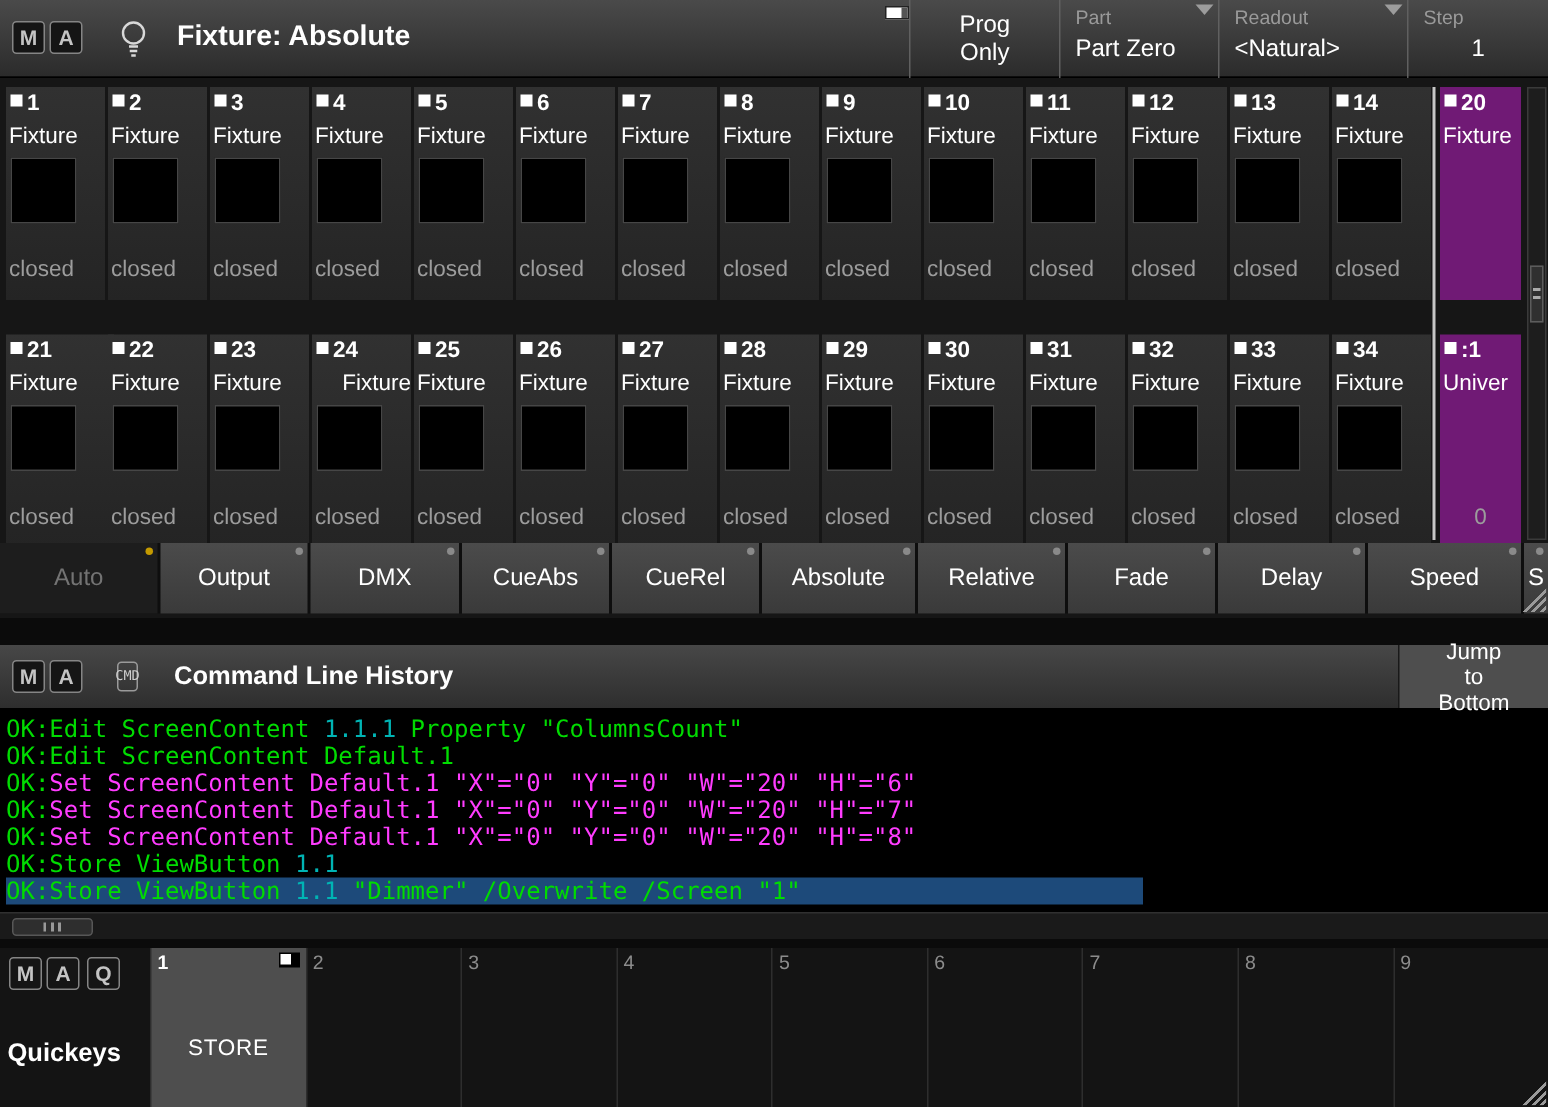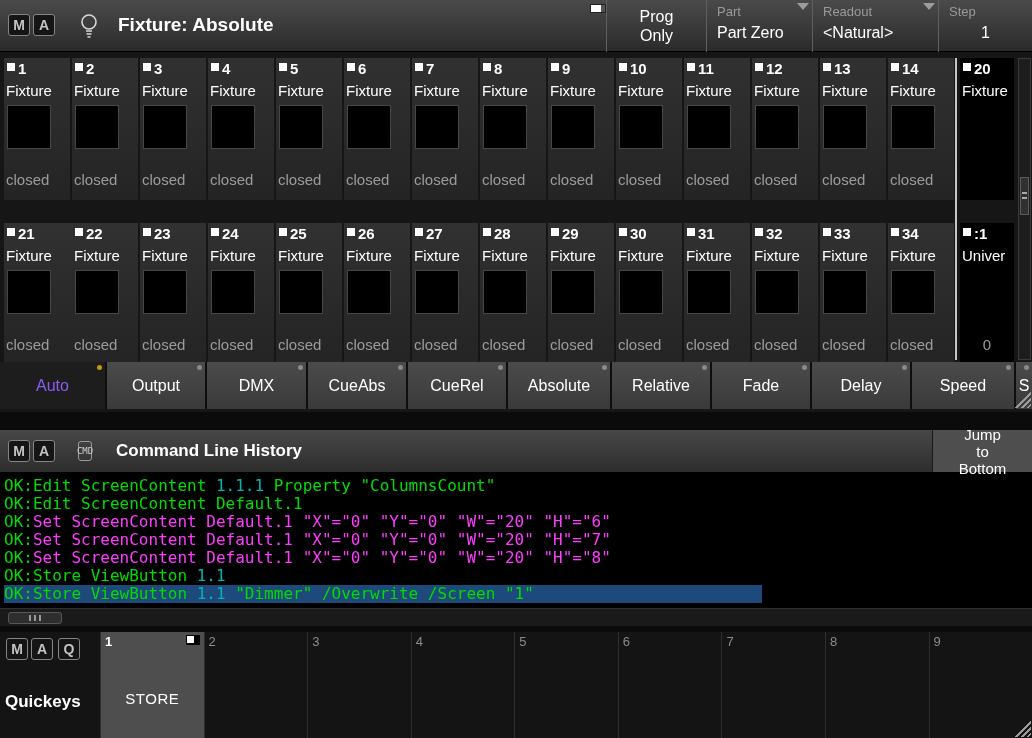--- a/index.html
+++ b/index.html
@@ -28,21 +28,21 @@
   #sec-step .val{text-align:center}
   .corner-tri{position:absolute;top:3px;right:3px;width:0;height:0;
     border-left:6px solid transparent;border-right:6px solid transparent;border-top:7px solid #9c9c9c}
 
   
   #fixwin{position:absolute;left:0;top:52px;width:1032px;height:360px;background:#161616}
   .frow{position:absolute;left:0;width:1032px;height:142px}
   #frow1{top:6px}
   #frow2{top:171px}
   .fcell{position:absolute;top:0;height:142px;background:linear-gradient(#313131,#242424)}
-  .fcell.pinned{background:#000000}
+  .fcell.pinned{background:#701a75}
   .fcell .ind{position:absolute;left:3px;top:5px;width:8px;height:8px;background:#fff}
   .fcell .num{position:absolute;left:14px;top:2px;font-size:15px;font-weight:bold;white-space:nowrap}
   .fcell .name{position:absolute;left:2px;top:24px;font-size:15px;white-space:nowrap;overflow:hidden;right:0}
   .fcell .vbox{position:absolute;left:3px;top:47px;width:44px;height:44px;background:#000;border:1px solid #464646}
   .fcell .status{position:absolute;left:2px;top:113px;font-size:15px;color:#9c9c9c}
   .fcell.pinned .status{left:0;width:100%;text-align:center}
   #middiv{position:absolute;left:955px;top:58px;width:2px;height:302px;background:#c6c6c6}
   #vscroll{position:absolute;left:1018px;top:58px;width:13px;height:302px;background:#1d1d1d;border:1px solid #3a3a3a}
   #vhandle{position:absolute;left:1px;top:118px;width:9px;height:38px;background:#303030;border:1px solid #5c5c5c}
   #vhandle::after{content:"";position:absolute;left:1px;right:1px;top:14px;height:10px;
@@ -252,21 +252,21 @@
         <div class="vbox"></div>
         <div class="status">closed</div>
       </div>
       <div class="fcell" style="left: 140px; width: 66px;">
         <div class="ind"></div>
         <div class="num">23</div>
         <div class="name">Fixture</div>
         <div class="vbox"></div>
         <div class="status">closed</div>
       </div>
-      <div class="fcell" style="left: 208px; width: 66px;">
+      <div class="fcell" style="left: 208px; width: 66px; text-align: right;">
         <div class="ind"></div>
         <div class="num">24</div>
         <div class="name">Fixture</div>
         <div class="vbox"></div>
         <div class="status">closed</div>
       </div>
       <div class="fcell" style="left: 276px; width: 66px;">
         <div class="ind"></div>
         <div class="num">25</div>
         <div class="name">Fixture</div>
@@ -343,21 +343,21 @@
         <div class="status">0</div>
       </div>
     </div>
 </div>
 <div id="middiv"></div>
 <div id="vscroll">
   <div id="vhandle"></div>
 </div>
 
 <div id="tabbar">
-    <div class="tab active" style="flex: 0 0 105px; color: #8b5cf6;">
+    <div class="tab active" style="flex: 0 0 105px; color: #737373;">
       <div class="dot"></div>
       <span>Auto</span>
     </div>
     <div class="tab" style="flex: 0 0 98px;">
       <div class="dot"></div>
       <span>Output</span>
     </div>
     <div class="tab" style="flex: 0 0 99px;">
       <div class="dot"></div>
       <span>DMX</span>

